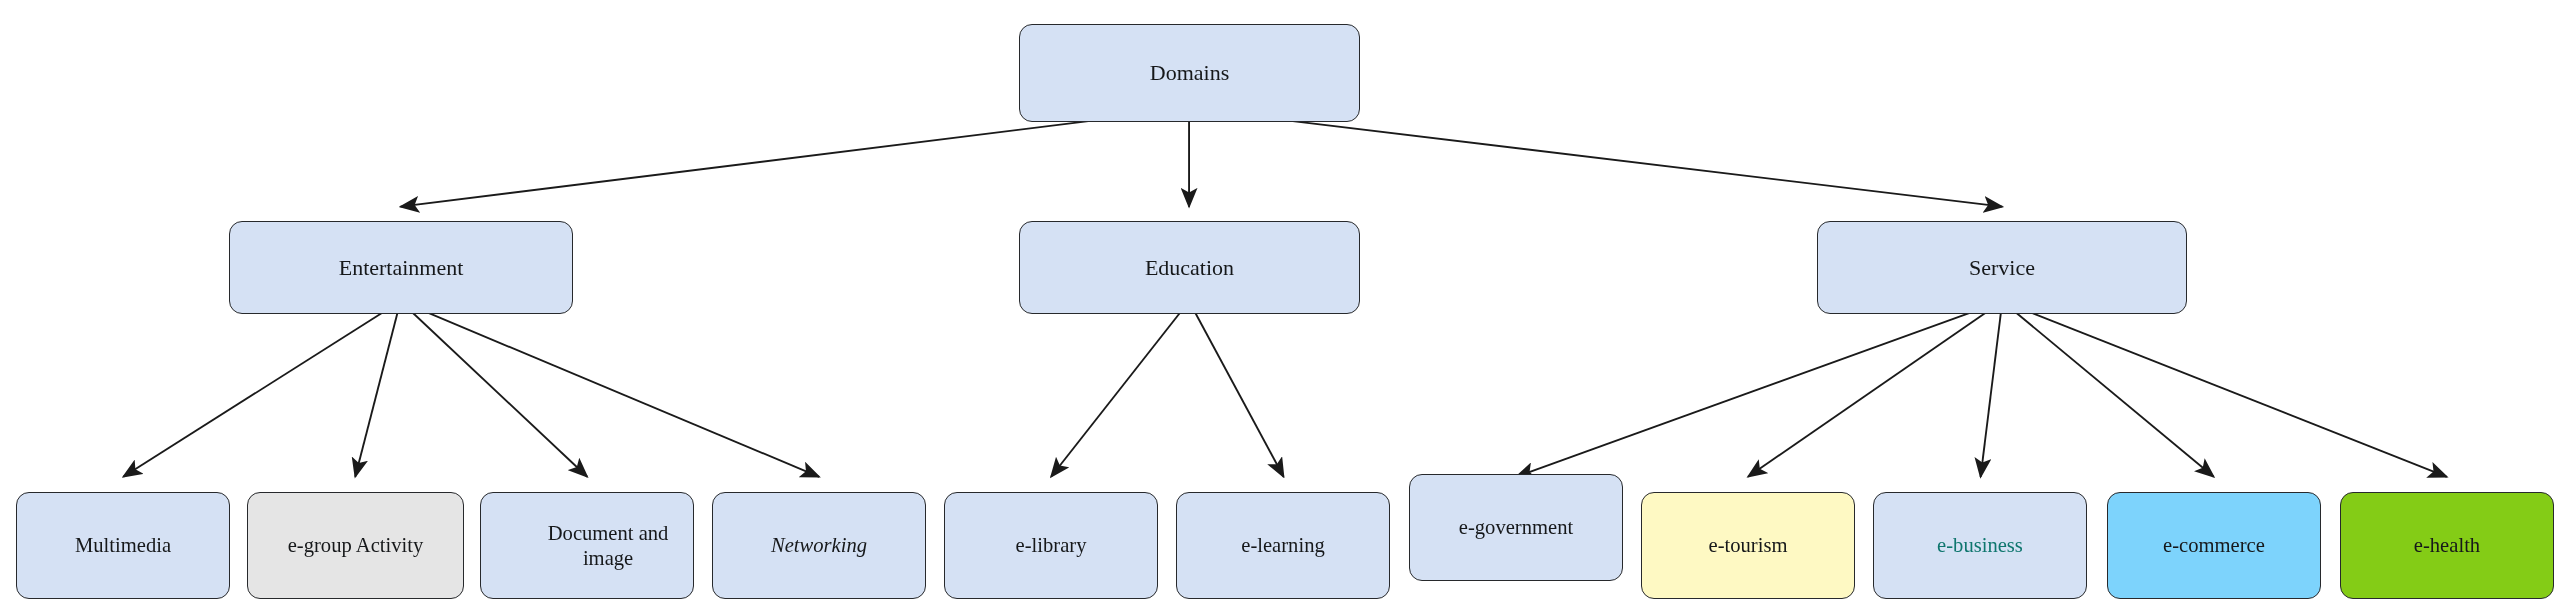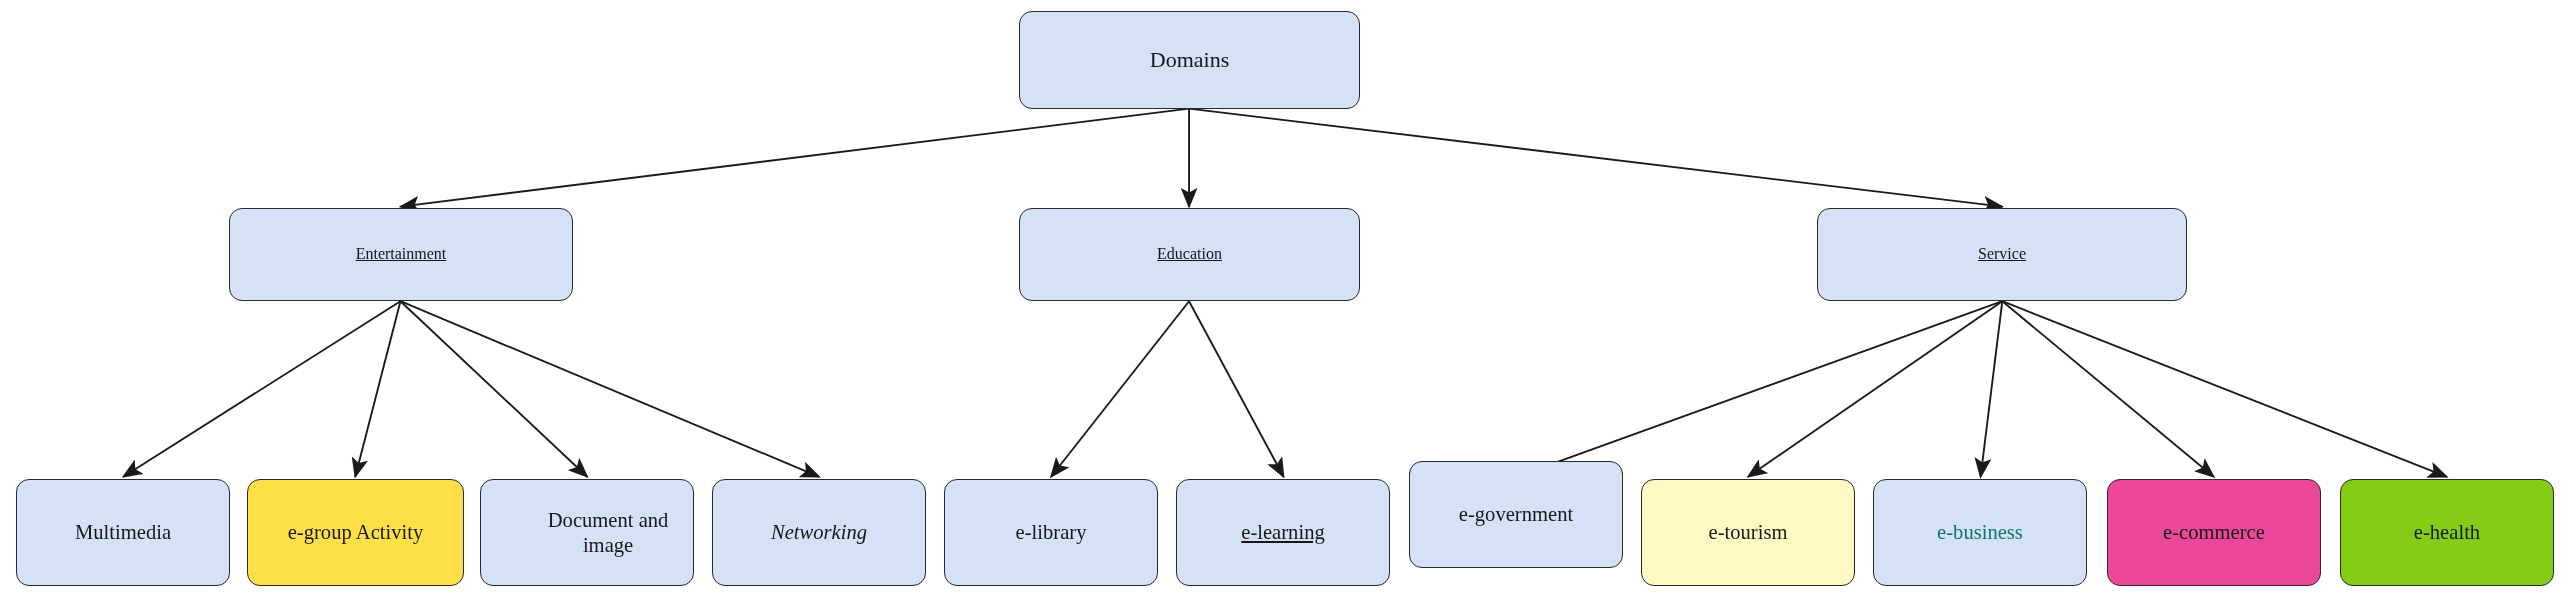--- a/index.html
+++ b/index.html
@@ -33,27 +33,28 @@
     border-radius: 13px;
     display: flex;
     align-items: center;
     justify-content: center;
     text-align: center;
     color: #16181a;
     font-family: "Liberation Serif", "DejaVu Serif", serif;
     line-height: 1.18;
     padding: 2.3px 5.9px;
     z-index: 2;
+    margin-top: 13px;
   }
   .node-label {
     display: block;
     white-space: pre-line;
   }
   .lvl-0 { font-size: 22px; }
-  .lvl-1 { font-size: 16px; text-decoration: underline; }
+  .lvl-1 { font-size: 22px; }
   .lvl-2 { font-size: 20.6px; }
 </style>
 </head>
 <body>
 
 <div id="diagram-root">
 
   <svg id="diagram-svg" viewBox="0 0 4387 1044" preserveAspectRatio="none" xmlns="http://www.w3.org/2000/svg">
     <defs>
       <marker id="arrowhead" markerWidth="11" markerHeight="9" refX="10" refY="4.5" orient="auto" markerUnits="strokeWidth">
@@ -87,46 +88,46 @@
       </div>
       <div class="node-box lvl-1" style="left: 1019px; top: 208px; width: 341px; height: 93px; background: rgb(213, 225, 244); border-color: rgb(39, 41, 44); color: rgb(22, 24, 26);">
         <span class="node-label">Education</span>
       </div>
       <div class="node-box lvl-1" style="left: 1817px; top: 208px; width: 370px; height: 93px; background: rgb(213, 225, 244); border-color: rgb(39, 41, 44); color: rgb(22, 24, 26);">
         <span class="node-label">Service</span>
       </div>
       <div class="node-box lvl-2" style="left: 16px; top: 479px; width: 214px; height: 107px; background: rgb(213, 225, 244); border-color: rgb(39, 41, 44); color: rgb(22, 24, 26);">
         <span class="node-label">Multimedia</span>
       </div>
-      <div class="node-box lvl-2" style="left: 247px; top: 479px; width: 217px; height: 107px; background: #fde047; border-color: rgb(39, 41, 44); color: rgb(22, 24, 26);">
+      <div class="node-box lvl-2" style="left: 247px; top: 479px; width: 217px; height: 107px; background: #e5e5e5; border-color: rgb(39, 41, 44); color: rgb(22, 24, 26);">
         <span class="node-label">e-group Activity</span>
       </div>
       <div class="node-box lvl-2" style="left: 480px; top: 479px; width: 214px; height: 107px; background: rgb(213, 225, 244); border-color: rgb(39, 41, 44); color: rgb(22, 24, 26); padding-left: 48px;">
         <span class="node-label">Document and
 image</span>
       </div>
       <div class="node-box lvl-2" style="left: 712px; top: 479px; width: 214px; height: 107px; background: rgb(213, 225, 244); border-color: rgb(39, 41, 44); color: rgb(22, 24, 26); font-style: italic;">
         <span class="node-label">Networking</span>
       </div>
       <div class="node-box lvl-2" style="left: 944px; top: 479px; width: 214px; height: 107px; background: rgb(213, 225, 244); border-color: rgb(39, 41, 44); color: rgb(22, 24, 26);">
         <span class="node-label">e-library</span>
       </div>
-      <div class="node-box lvl-2" style="left: 1176px; top: 479px; width: 214px; height: 107px; background: rgb(213, 225, 244); border-color: rgb(39, 41, 44); color: rgb(22, 24, 26); text-decoration: underline;">
+      <div class="node-box lvl-2" style="left: 1176px; top: 479px; width: 214px; height: 107px; background: rgb(213, 225, 244); border-color: rgb(39, 41, 44); color: rgb(22, 24, 26);">
         <span class="node-label">e-learning</span>
       </div>
       <div class="node-box lvl-2" style="left: 1409px; top: 461px; width: 214px; height: 107px; background: rgb(213, 225, 244); border-color: rgb(39, 41, 44); color: rgb(22, 24, 26);">
         <span class="node-label">e-government</span>
       </div>
       <div class="node-box lvl-2" style="left: 1641px; top: 479px; width: 214px; height: 107px; background: #fef9c3; border-color: rgb(39, 41, 44); color: rgb(22, 24, 26);">
         <span class="node-label">e-tourism</span>
       </div>
       <div class="node-box lvl-2" style="left: 1873px; top: 479px; width: 214px; height: 107px; background: rgb(213, 225, 244); border-color: rgb(39, 41, 44); color: #0f766e;">
         <span class="node-label">e-business</span>
       </div>
-      <div class="node-box lvl-2" style="left: 2107px; top: 479px; width: 214px; height: 107px; background: #ec4899; border-color: rgb(39, 41, 44); color: rgb(22, 24, 26);">
+      <div class="node-box lvl-2" style="left: 2107px; top: 479px; width: 214px; height: 107px; background: #7dd3fc; border-color: rgb(39, 41, 44); color: rgb(22, 24, 26);">
         <span class="node-label">e-commerce</span>
       </div>
       <div class="node-box lvl-2" style="left: 2340px; top: 479px; width: 214px; height: 107px; background: #84cc16; border-color: rgb(39, 41, 44); color: rgb(22, 24, 26);">
         <span class="node-label">e-health</span>
       </div>
     </div>
 
 </div>
 
 

